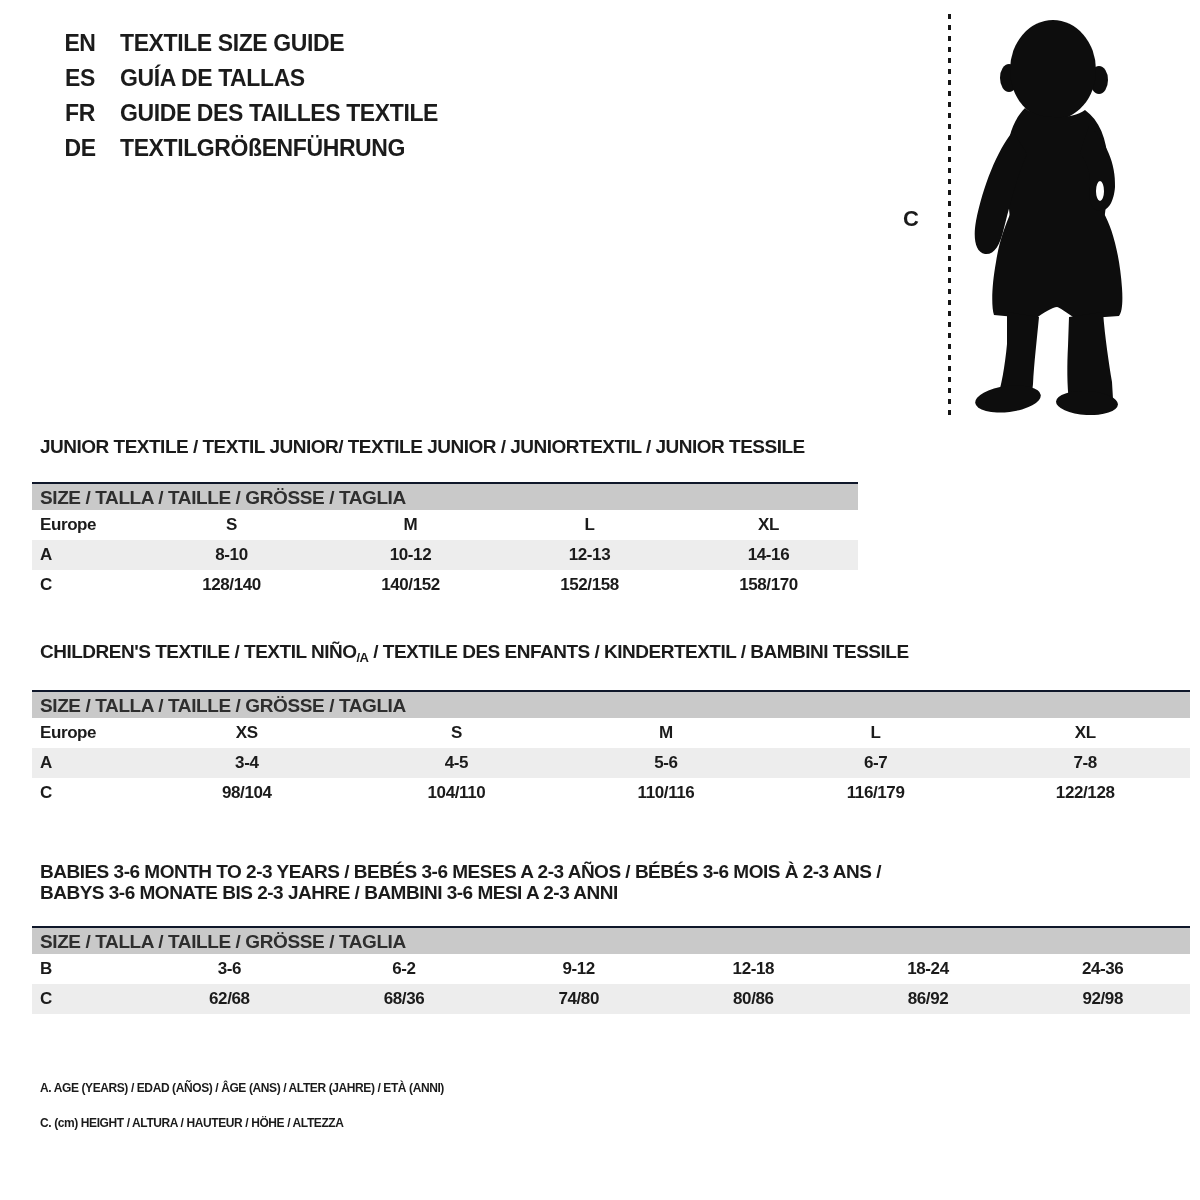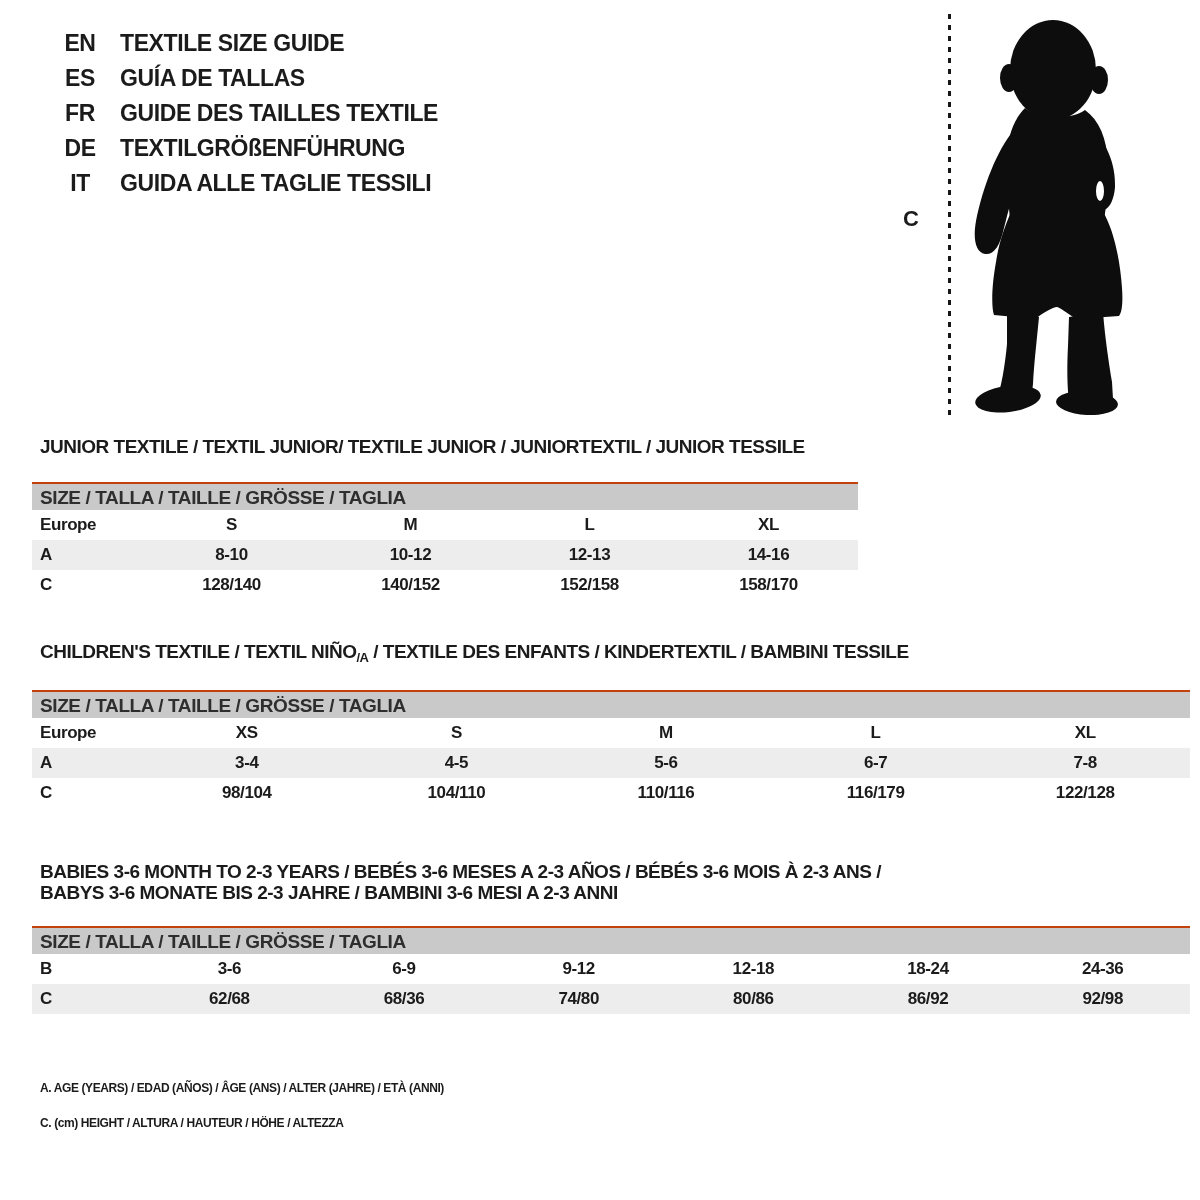--- a/index.html
+++ b/index.html
@@ -33,21 +33,21 @@
   
   .section-title {
     position: absolute; left: 40px; font-size: 19px; white-space: nowrap;
     letter-spacing: -0.5px;
   }
   .section-title .subletter { font-size: 13px; vertical-align: -4px; }
 
   .size-table { position: absolute; left: 32px; }
   .size-bar {
     height: 28px; line-height: 28px; background: #c9c9c9; color: #2e2e2e;
-    border-top: 2px solid #c2410c; padding-left: 8px; font-size: 19px;
+    border-top: 2px solid #0f172a; padding-left: 8px; font-size: 19px;
   }
   .t-row { display: grid; height: 30px; line-height: 30px; font-size: 17px; }
   .t-row.shaded { background: #ededed; }
   .t-row .lbl { padding-left: 8px; text-align: left; }
   .t-row .val { text-align: center; }
 
   .cols4 { grid-template-columns: 110px repeat(4, 1fr); }
   .cols5 { grid-template-columns: 110px repeat(5, 1fr); }
   .cols6 { grid-template-columns: 110px repeat(6, 1fr); }
 
@@ -76,24 +76,20 @@
     <span class="lang-code">ES</span>
     <span class="lang-text">GUÍA DE TALLAS</span>
   </div>
   <div class="lang-row">
     <span class="lang-code">FR</span>
     <span class="lang-text">GUIDE DES TAILLES TEXTILE</span>
   </div>
   <div class="lang-row">
     <span class="lang-code">DE</span>
     <span class="lang-text">TEXTILGRÖßENFÜHRUNG</span>
-  </div>
-  <div class="lang-row">
-    <span class="lang-code">IT</span>
-    <span class="lang-text">GUIDA ALLE TAGLIE TESSILI</span>
   </div>
 </div>
 
 <div class="measure-line"></div>
 <div class="measure-label">C</div>
 
 <svg class="toddler" width="172" height="400" viewBox="0 0 172 400">
   <g fill="#0d0d0d">
 
     <ellipse cx="46" cy="62" rx="9" ry="14"></ellipse>
@@ -178,21 +174,21 @@
 </div>
 
 <div id="babies-title-1" class="section-title">BABIES 3-6 MONTH TO 2-3 YEARS / BEBÉS 3-6 MESES A 2-3 AÑOS / BÉBÉS 3-6 MOIS À 2-3 ANS /</div>
 <div id="babies-title-2" class="section-title">BABYS 3-6 MONATE BIS 2-3 JAHRE / BAMBINI 3-6 MESI A 2-3 ANNI</div>
 
 <div id="babies-table" class="size-table">
   <div class="size-bar">SIZE / TALLA / TAILLE / GRÖSSE / TAGLIA</div>
   <div class="t-row cols6">
     <span class="lbl">B</span>
     <span class="val">3-6</span>
-    <span class="val">6-9</span>
+    <span class="val">6-2</span>
     <span class="val">9-12</span>
     <span class="val">12-18</span>
     <span class="val">18-24</span>
     <span class="val">24-36</span>
   </div>
   <div class="t-row cols6 shaded">
     <span class="lbl">C</span>
     <span class="val">62/68</span>
     <span class="val">68/36</span>
     <span class="val">74/80</span>

